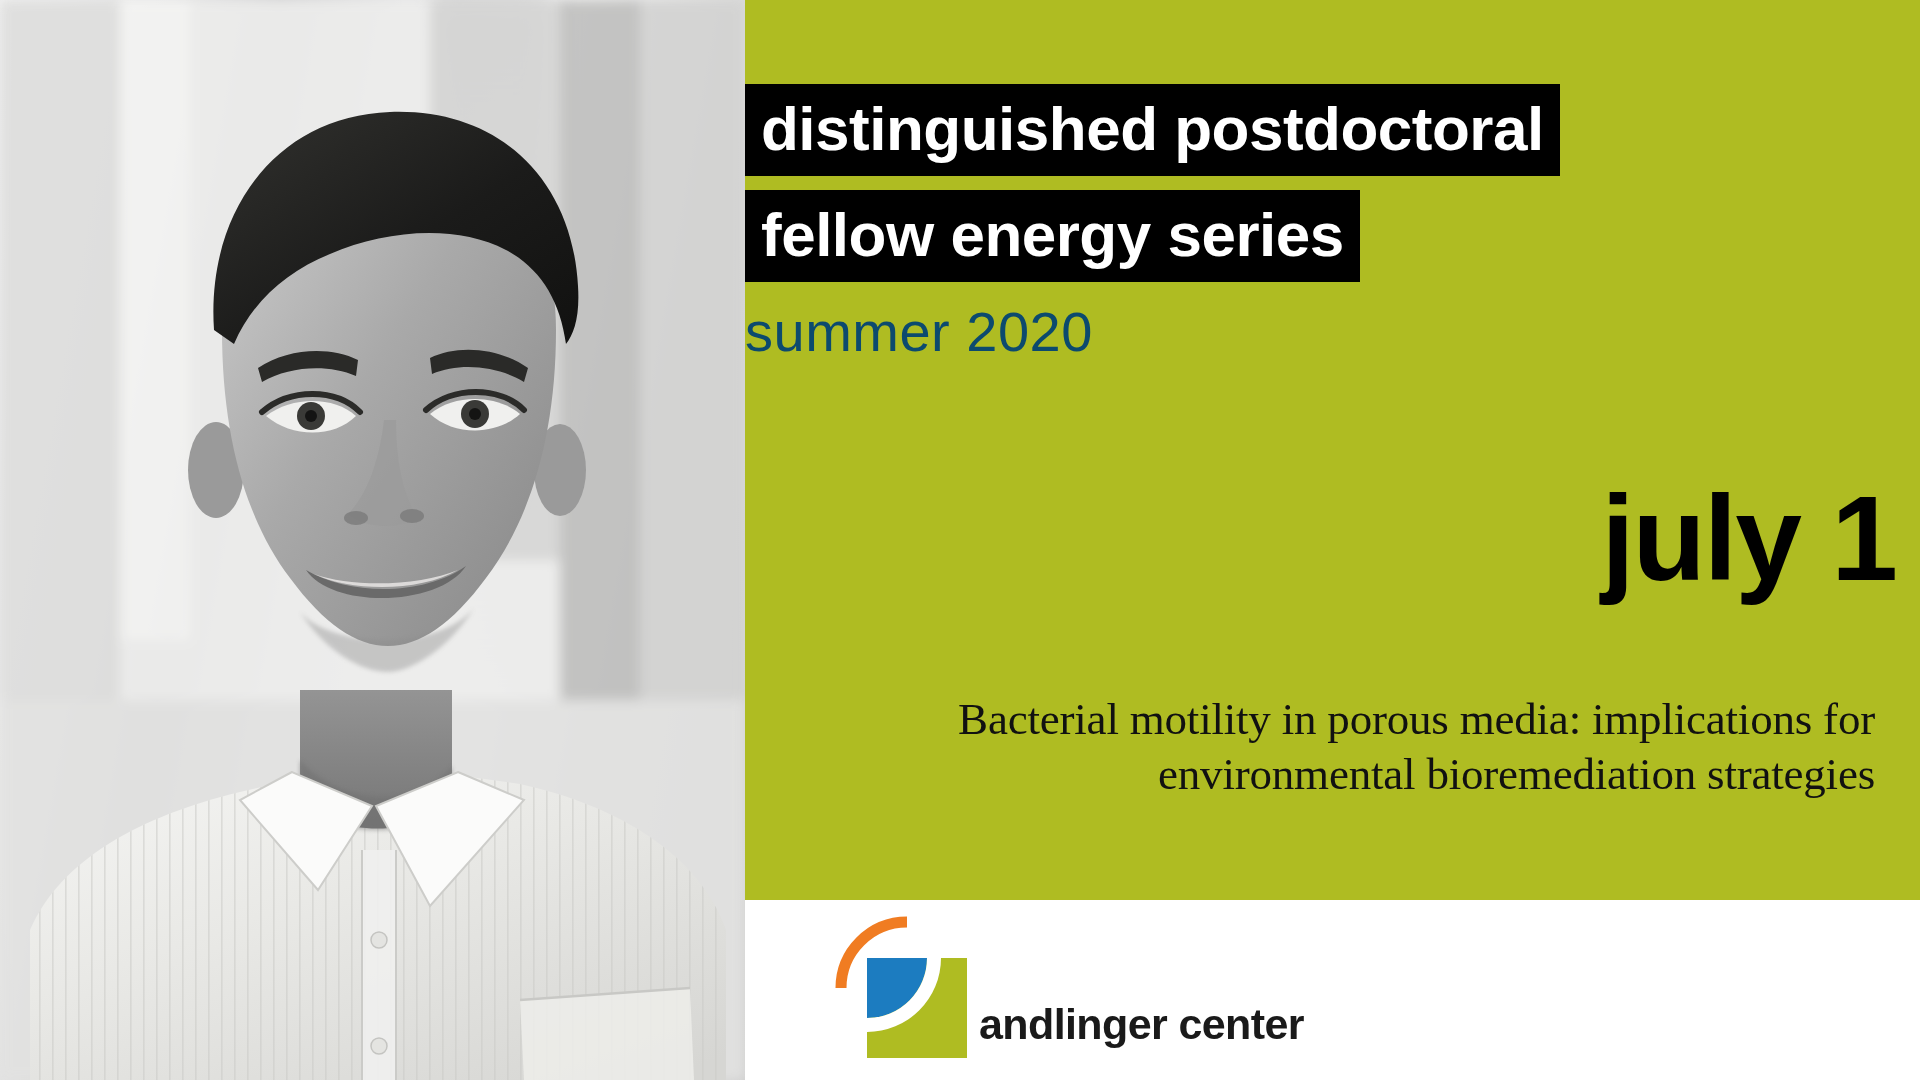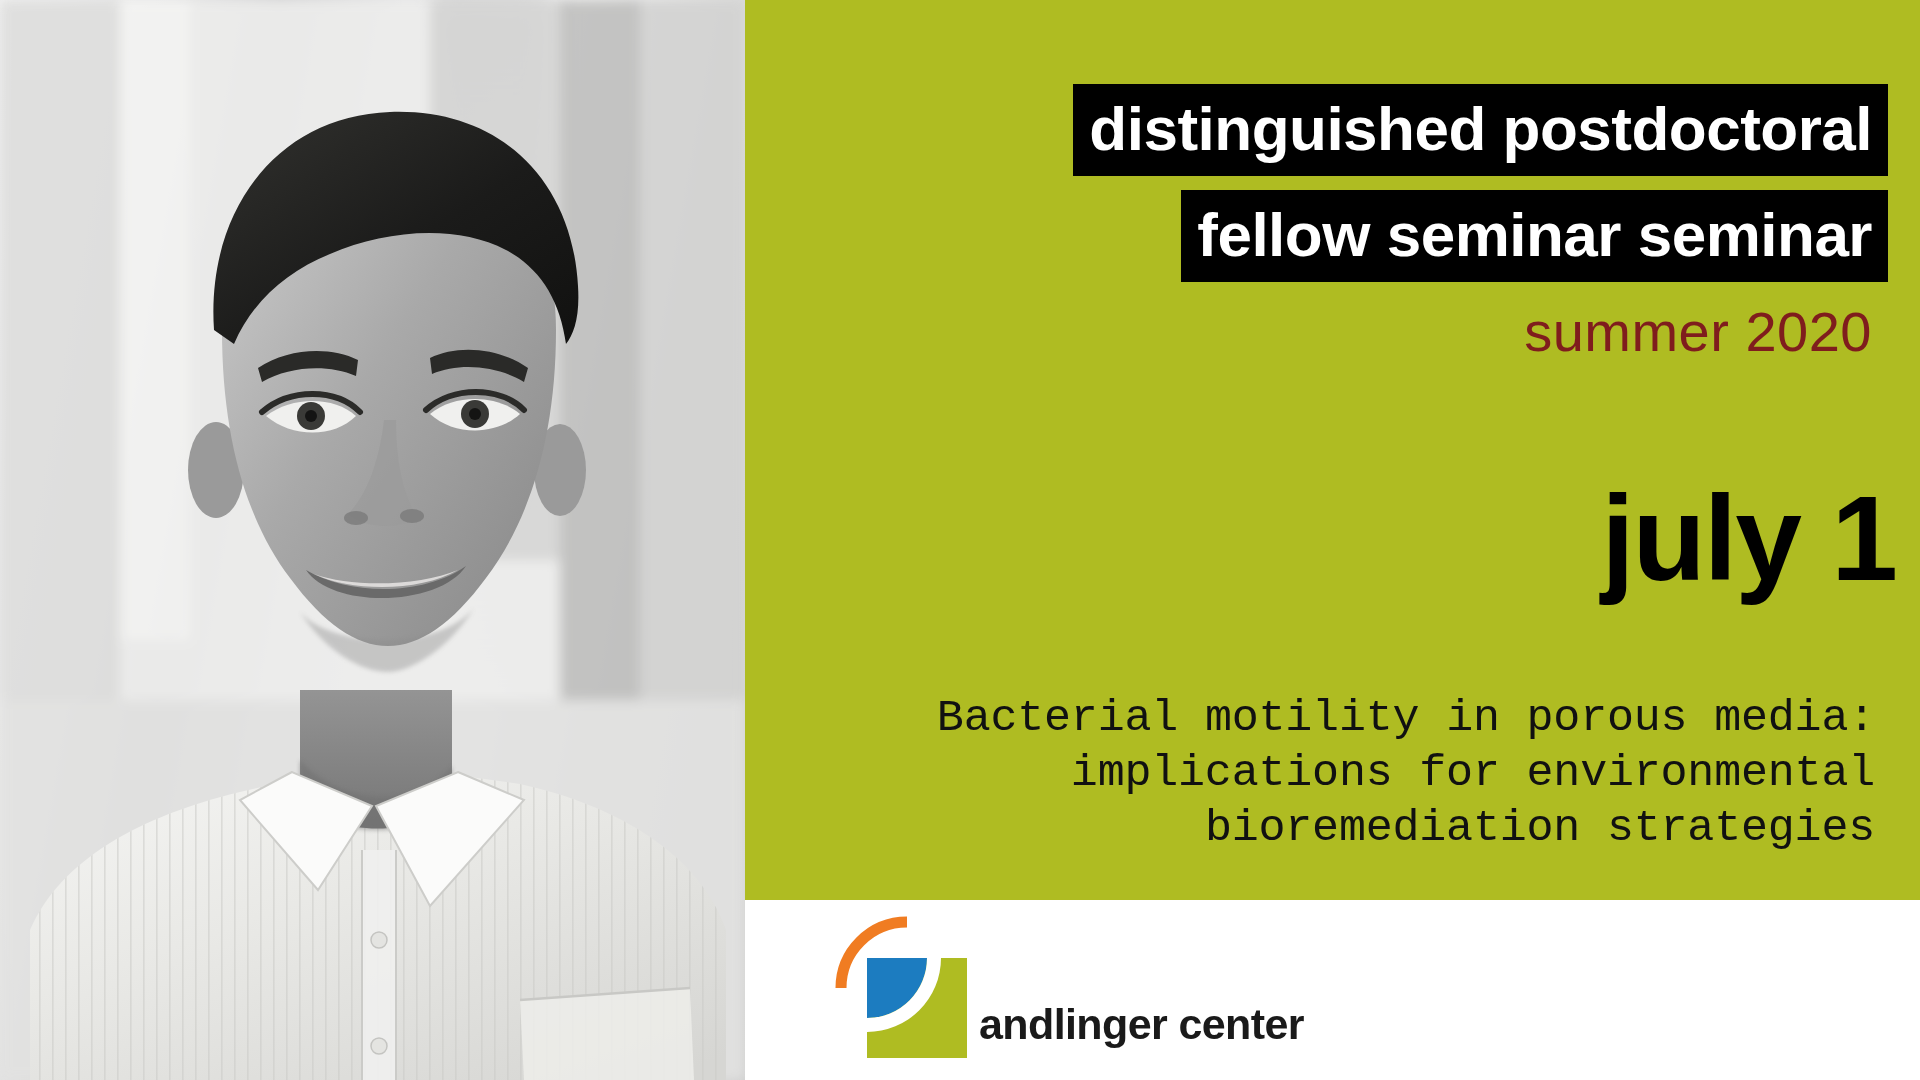--- a/index.html
+++ b/index.html
@@ -44,21 +44,20 @@
     left:745px; top:0;
     width:1175px; height:900px;
     background:#AFBC22;
   }
 
   
   .title-block {
     position:absolute;
     left:0; top:0;
     width:100%;
-    text-align:right;
     padding-right:32px;
   }
   .bar {
     display:inline-block;
     background:#000000;
     color:#ffffff;
     font-weight:bold;
     font-size:62px;
     line-height:1.0;
     letter-spacing:-0.5px;
@@ -67,21 +66,21 @@
     font-family:"Liberation Sans", sans-serif;
   }
   .bar-row { display:block; }
   .bar-row-1 { margin-top:84px; }
   .bar-row-2 { margin-top:14px; }
 
   .subtitle {
     display:block;
     margin-top:22px;
     padding-right:16px;
-    color:#7f1d1d;
+    color:#0c4a6e;
     font-size:56px;
     font-weight:400;
     line-height:1.0;
     letter-spacing:0.5px;
     font-family:"Liberation Sans", sans-serif;
   }
 
   
   .date {
     position:absolute;
@@ -101,21 +100,21 @@
   .talk-title {
     position:absolute;
     left:70px; top:692px;
     width:1060px;
     text-align:right;
     color:#111111;
     font-size:45px;
     font-weight:400;
     line-height:1.22;
     letter-spacing:-0.2px;
-    font-family:Liberation Mono, monospace;
+    font-family:Liberation Serif, serif;
   }
 
   
   .footer {
     position:absolute;
     left:745px; top:900px;
     width:1175px; height:180px;
     background:#ffffff;
   }
   .logo {
@@ -262,21 +261,21 @@
     </svg>
   </div>
 
   <div class="green-panel">
 
     <div class="title-block">
       <span class="bar-row">
         <span class="bar bar-row-1">distinguished postdoctoral</span>
       </span>
       <span class="bar-row">
-        <span class="bar bar-row-2">fellow seminar seminar</span>
+        <span class="bar bar-row-2">fellow energy series</span>
       </span>
       <span class="subtitle">summer 2020</span>
     </div>
 
     <div class="date">july 1</div>
 
     <div class="talk-title">
       <span>Bacterial motility in porous media: implications for</span>
       <span>environmental bioremediation strategies</span>
     </div>

